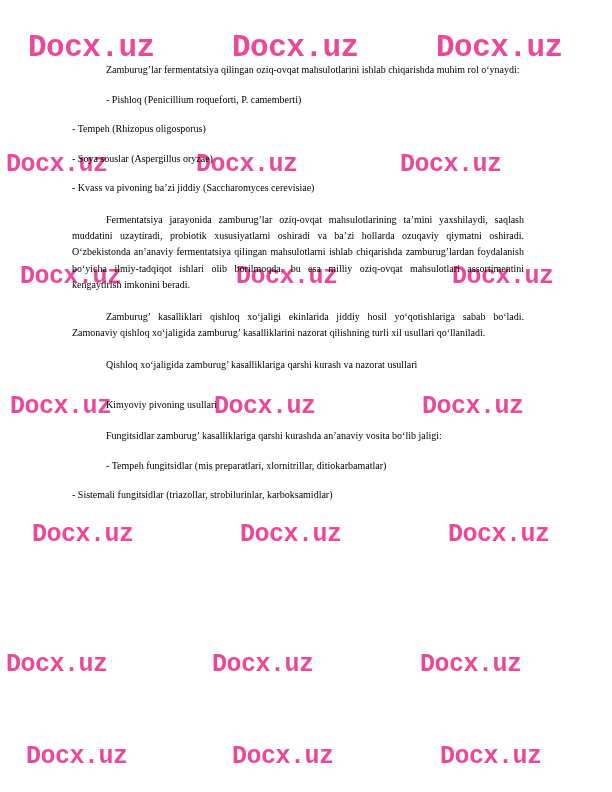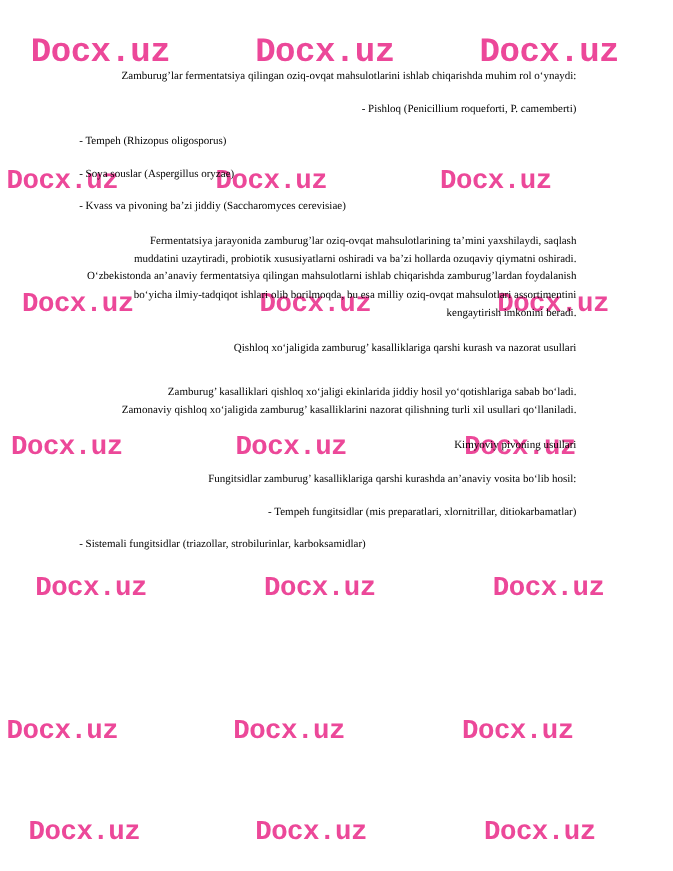--- a/index.html
+++ b/index.html
@@ -55,21 +55,20 @@
     margin: 0 16px 14px 0;
     font-size: 10px;
     line-height: 1.62;
   }
   p.just {
     text-align: justify;
     text-justify: inter-word;
   }
   p.indent {
     text-indent: 34px;
-    text-align: right;
   }
   .tight { margin-bottom: 13px; }
   .gap-sm { margin-bottom: 16px; }
   .gap-lg { margin-bottom: 24px; }
 </style>
 </head>
 <body>
 
 <div id="watermarks">
     <div class="wm wm-lg" style="left: 28px; top: 30px;">Docx.uz</div>
@@ -96,20 +95,20 @@
   </div>
 
 <div id="page">
   <div class="content">
     <p class="just indent">Zamburug’lar fermentatsiya qilingan oziq-ovqat mahsulotlarini ishlab chiqarishda muhim rol o‘ynaydi:</p>
     <p class="indent tight">- Pishloq (Penicillium roqueforti, P. camemberti)</p>
     <p class="tight">- Tempeh (Rhizopus oligosporus)</p>
     <p class="tight">- Soya souslar (Aspergillus oryzae)</p>
     <p class="gap-sm">- Kvass va pivoning ba’zi jiddiy (Saccharomyces cerevisiae)</p>
     <p class="just indent gap-sm">Fermentatsiya jarayonida zamburug’lar oziq-ovqat mahsulotlarining ta’mini yaxshilaydi, saqlash muddatini uzaytiradi, probiotik xususiyatlarni oshiradi va ba’zi hollarda ozuqaviy qiymatni oshiradi. O‘zbekistonda an’anaviy fermentatsiya qilingan mahsulotlarni ishlab chiqarishda zamburug’lardan foydalanish bo‘yicha ilmiy-tadqiqot ishlari olib borilmoqda, bu esa milliy oziq-ovqat mahsulotlari assortimentini kengaytirish imkonini beradi.</p>
+    <p class="just indent gap-sm">Zamburug’ kasalliklari qishloq xo‘jaligi ekinlarida jiddiy hosil yo‘qotishlariga sabab bo‘ladi. Zamonaviy qishloq xo‘jaligida zamburug’ kasalliklarini nazorat qilishning turli xil usullari qo‘llaniladi.</p>
     <p class="just indent gap-lg">Qishloq xo‘jaligida zamburug’ kasalliklariga qarshi kurash va nazorat usullari</p>
-    <p class="just indent gap-sm">Zamburug’ kasalliklari qishloq xo‘jaligi ekinlarida jiddiy hosil yo‘qotishlariga sabab bo‘ladi. Zamonaviy qishloq xo‘jaligida zamburug’ kasalliklarini nazorat qilishning turli xil usullari qo‘llaniladi.</p>
     <p class="indent">Kimyoviy pivoning usullari</p>
-    <p class="just indent">Fungitsidlar zamburug’ kasalliklariga qarshi kurashda an’anaviy vosita bo‘lib hosil:</p>
+    <p class="just indent">Fungitsidlar zamburug’ kasalliklariga qarshi kurashda an’anaviy vosita bo‘lib jaligi:</p>
     <p class="indent tight">- Tempeh fungitsidlar (mis preparatlari, xlornitrillar, ditiokarbamatlar)</p>
     <p class="tight">- Sistemali fungitsidlar (triazollar, strobilurinlar, karboksamidlar)</p>
   </div>
 </div>
 
 </body></html>

